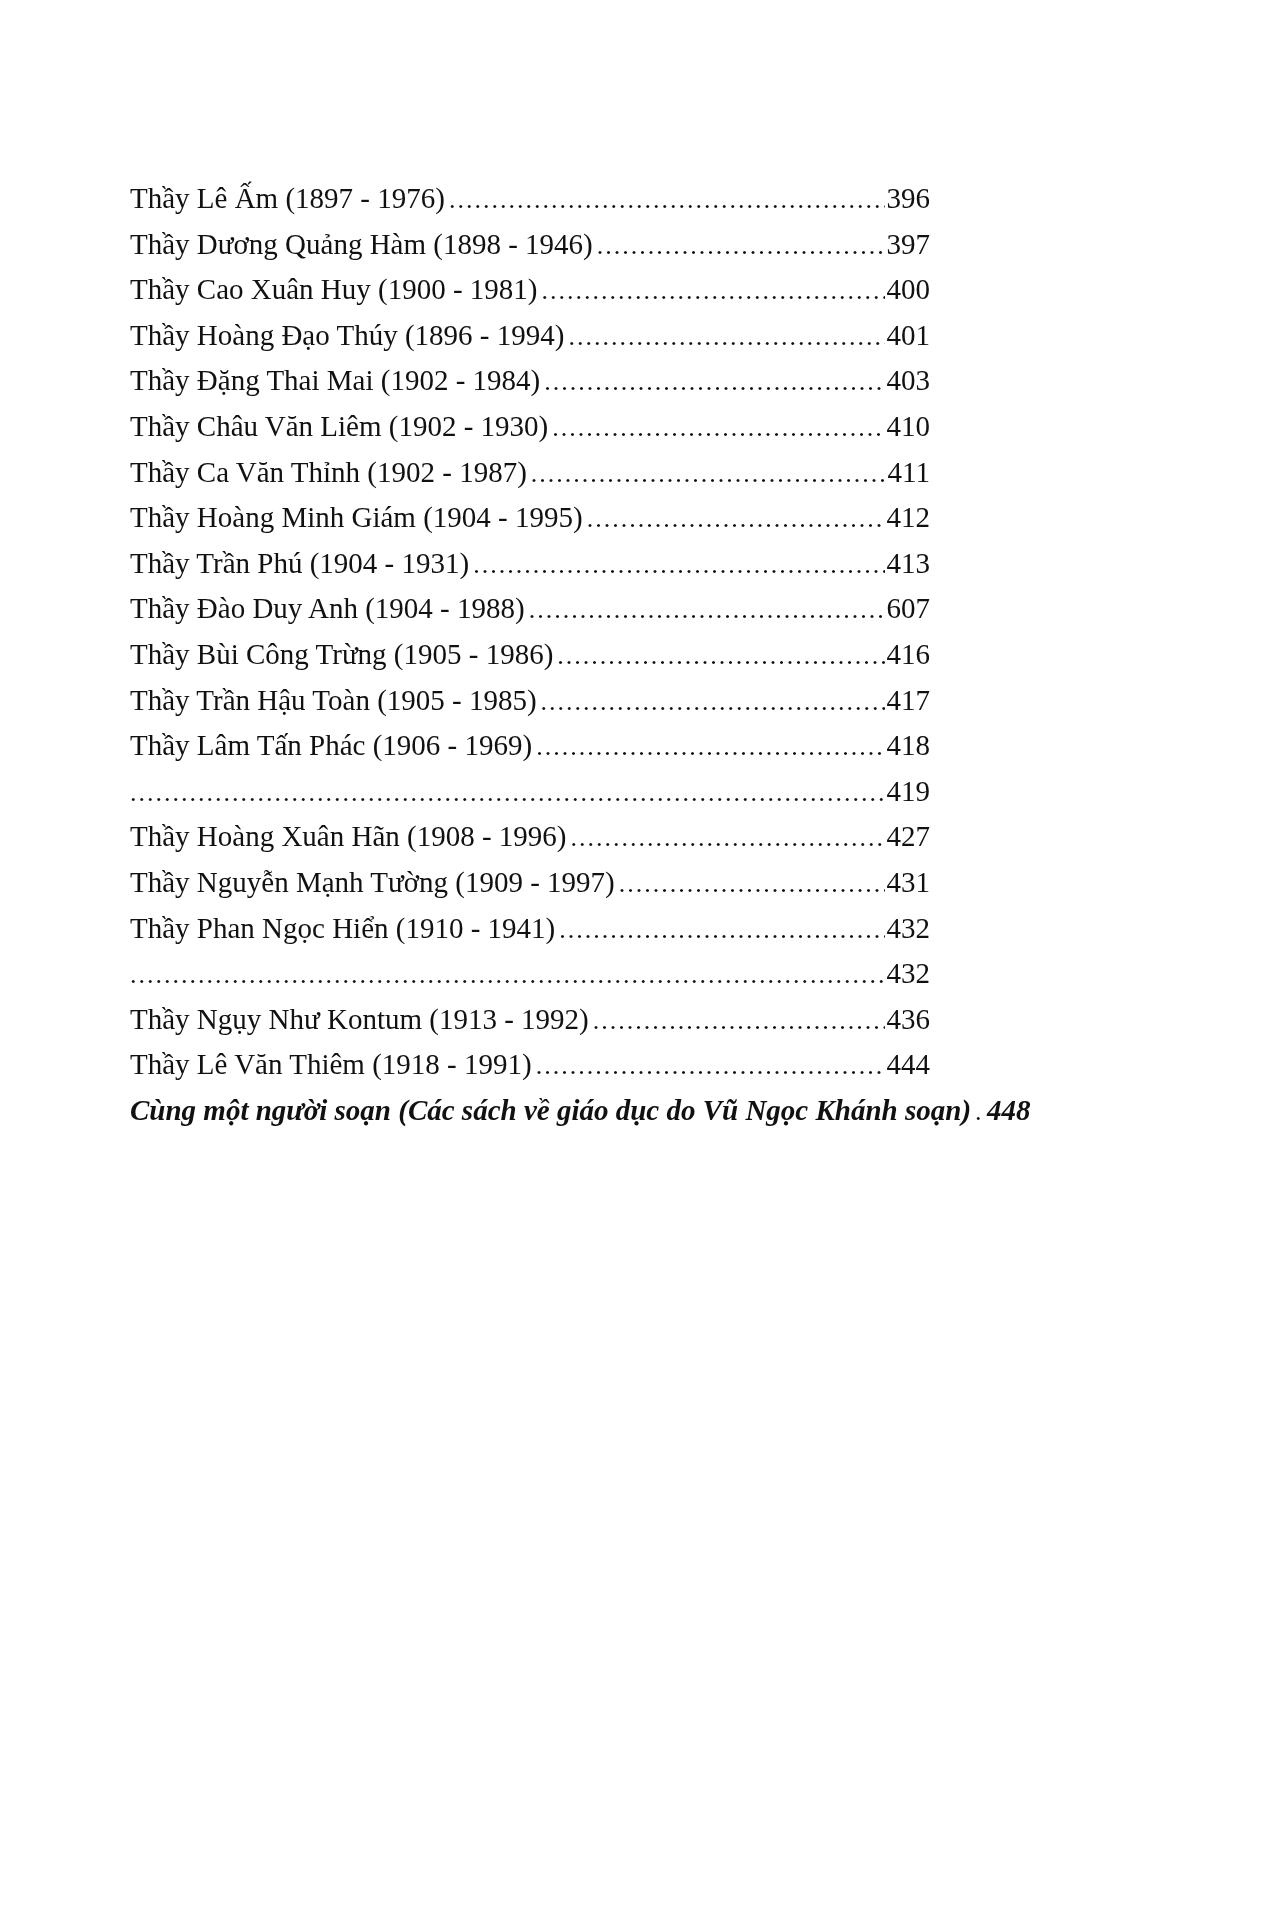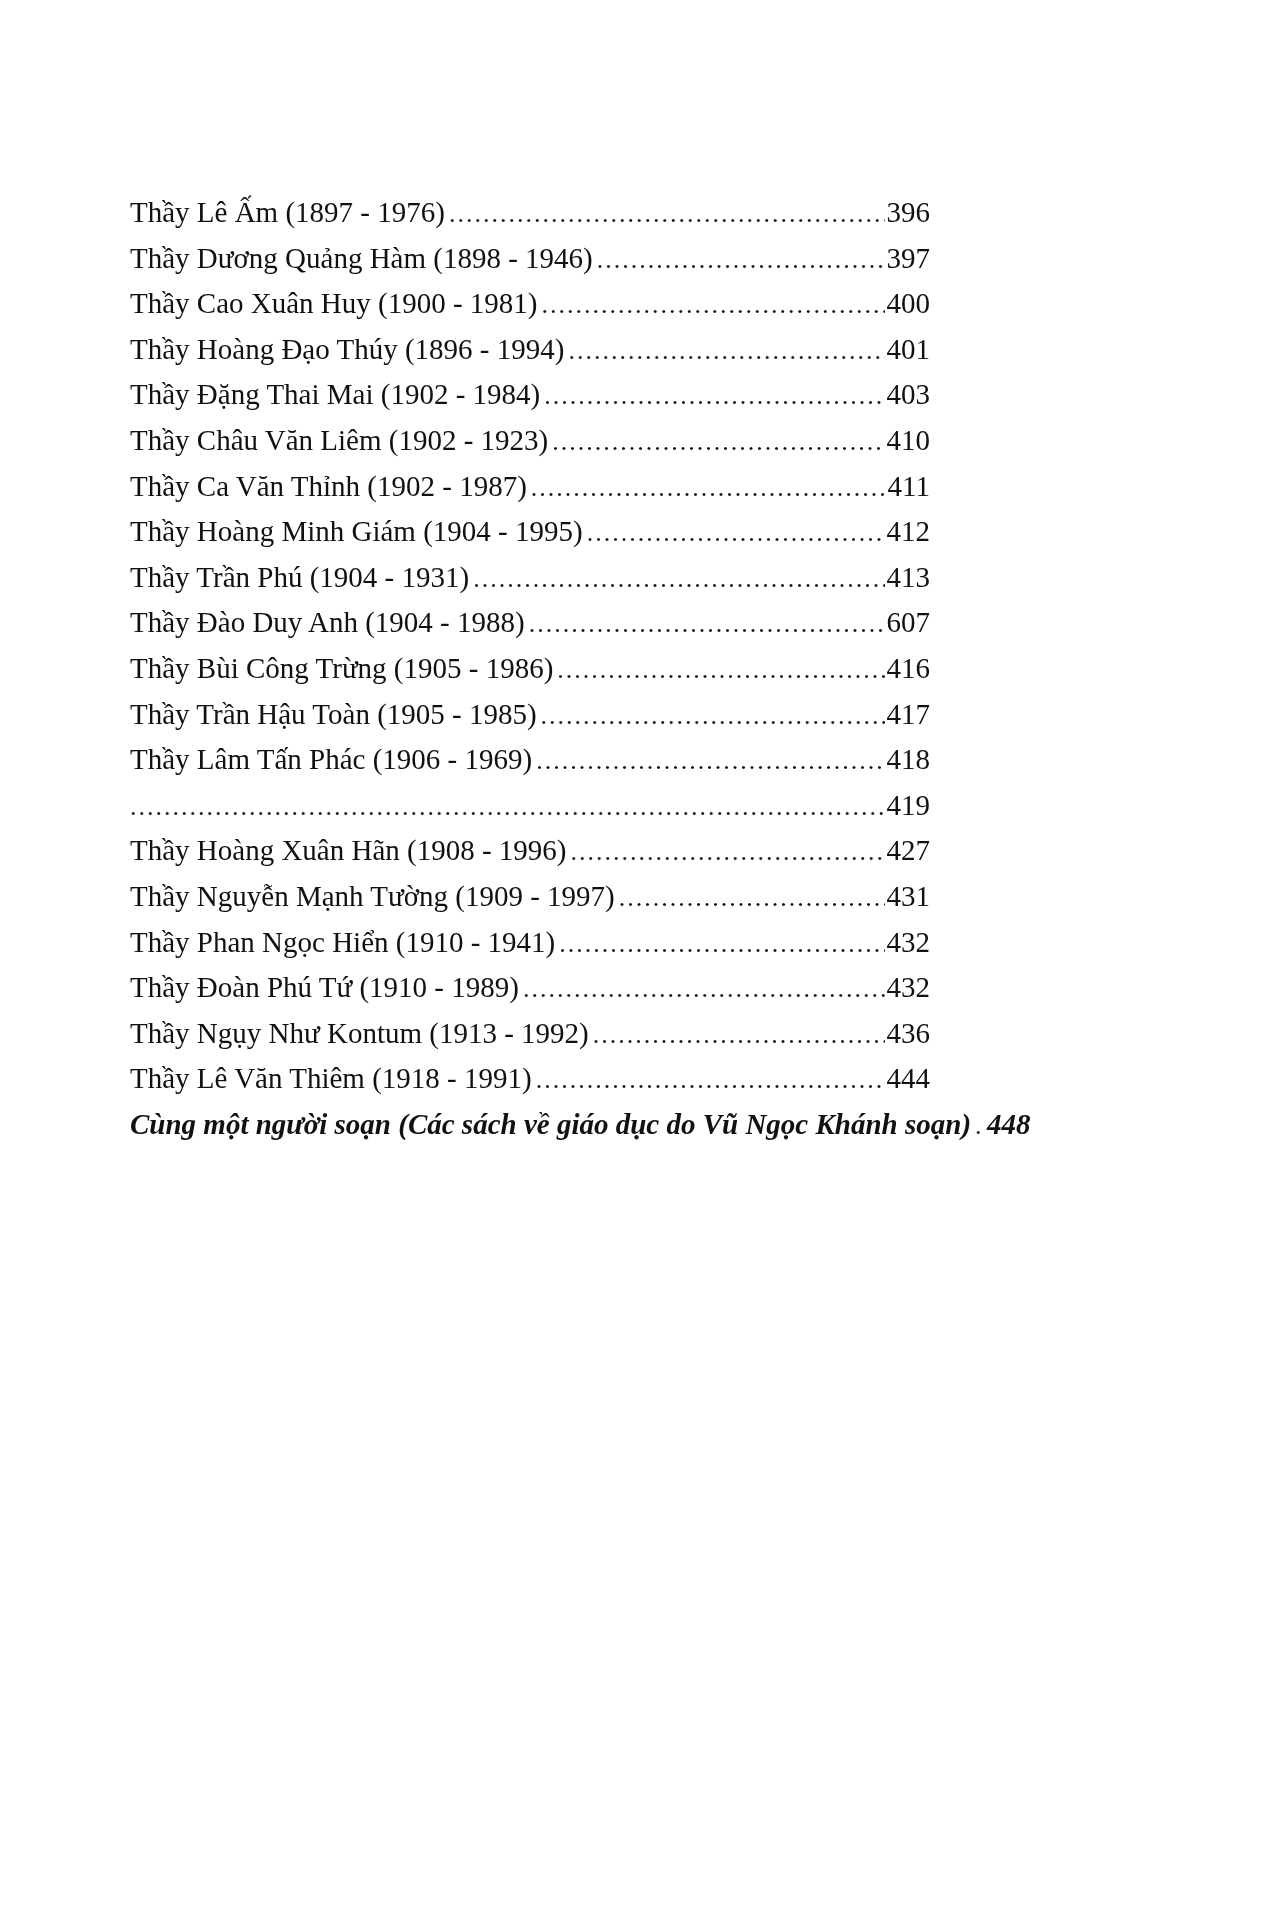--- a/index.html
+++ b/index.html
@@ -14,21 +14,20 @@
     background: #ffffff;
     overflow: hidden;
     font-family: "Liberation Serif", "DejaVu Serif", serif;
     color: #111111;
   }
   .toc {
     position: absolute;
     left: 130px;
     top: 176px;
     width: 800px;
-    margin-top: 14px;
   }
   .row {
     display: flex;
     align-items: baseline;
     height: 45.6px;
     font-size: 29px;
     line-height: 45.6px;
     white-space: nowrap;
   }
   .row .title {
@@ -80,21 +79,21 @@
         <span class="title">Thầy Hoàng Đạo Thúy (1896 - 1994)</span>
         <span class="dots">....................................................................................................................................................................................................................................................................</span>
         <span class="pagenum">401</span>
       </div>
       <div class="row">
         <span class="title">Thầy Đặng Thai Mai (1902 - 1984)</span>
         <span class="dots">....................................................................................................................................................................................................................................................................</span>
         <span class="pagenum">403</span>
       </div>
       <div class="row">
-        <span class="title">Thầy Châu Văn Liêm (1902 - 1923)</span>
+        <span class="title">Thầy Châu Văn Liêm (1902 - 1930)</span>
         <span class="dots">....................................................................................................................................................................................................................................................................</span>
         <span class="pagenum">410</span>
       </div>
       <div class="row">
         <span class="title">Thầy Ca Văn Thỉnh (1902 - 1987)</span>
         <span class="dots">....................................................................................................................................................................................................................................................................</span>
         <span class="pagenum">411</span>
       </div>
       <div class="row">
         <span class="title">Thầy Hoàng Minh Giám (1904 - 1995)</span>
@@ -139,21 +138,20 @@
         <span class="title">Thầy Nguyễn Mạnh Tường (1909 - 1997)</span>
         <span class="dots">....................................................................................................................................................................................................................................................................</span>
         <span class="pagenum">431</span>
       </div>
       <div class="row">
         <span class="title">Thầy Phan Ngọc Hiển (1910 - 1941)</span>
         <span class="dots">....................................................................................................................................................................................................................................................................</span>
         <span class="pagenum">432</span>
       </div>
       <div class="row">
-        <span class="title">Thầy Đoàn Phú Tứ (1910 - 1989)</span>
         <span class="dots">....................................................................................................................................................................................................................................................................</span>
         <span class="pagenum">432</span>
       </div>
       <div class="row">
         <span class="title">Thầy Ngụy Như Kontum (1913 - 1992)</span>
         <span class="dots">....................................................................................................................................................................................................................................................................</span>
         <span class="pagenum">436</span>
       </div>
       <div class="row">
         <span class="title">Thầy Lê Văn Thiêm (1918 - 1991)</span>

